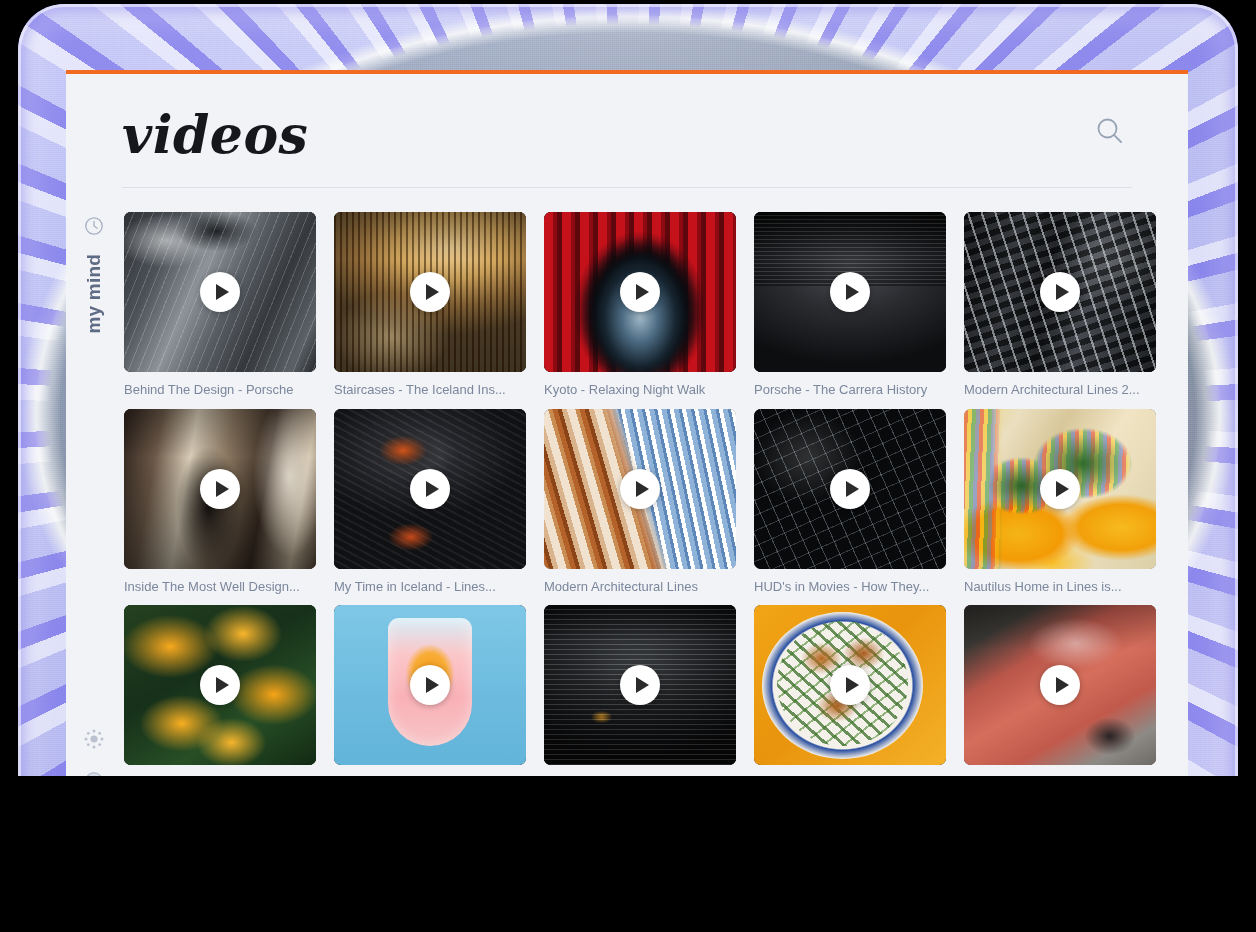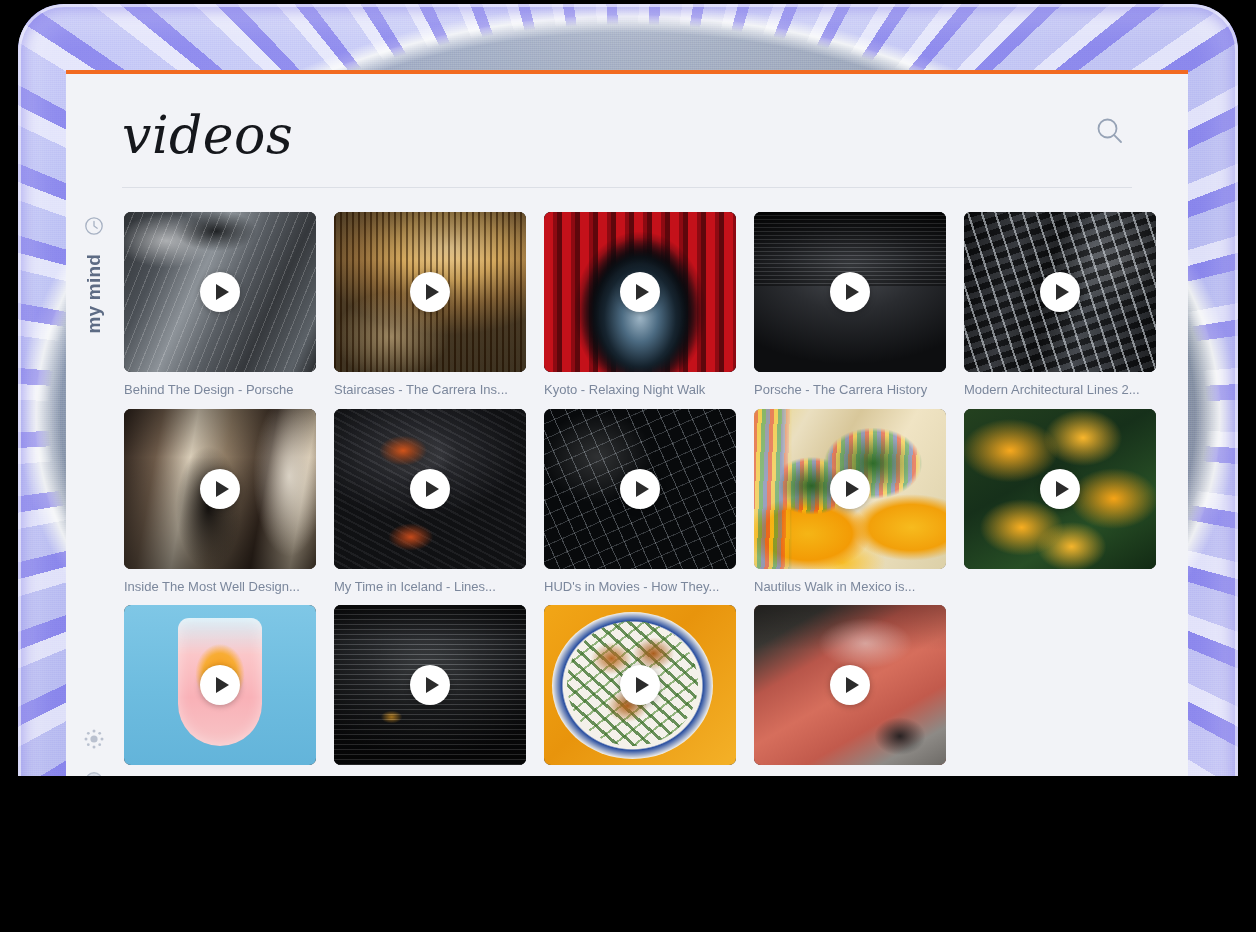--- a/index.html
+++ b/index.html
@@ -78,21 +78,21 @@
   .app-header {
     position: relative;
     height: 114px;
     padding: 0 56px 0 56px;
     display: flex; align-items: center; justify-content: space-between;
   }
   .brand-title {
     font-family: "DejaVu Serif", "Liberation Serif", serif;
     font-style: italic;
     font-size: 52px;
-    font-weight: 400;
+    font-weight: 700;
     color: #15171c;
     letter-spacing: .5px;
     line-height: 1;
     margin-top: 8px;
   }
   .search-btn {
     width: 44px; height: 44px;
     display: flex; align-items: center; justify-content: center;
     cursor: pointer;
     background: none; border: none;
@@ -482,21 +482,21 @@
           </div>
           <div class="card-title">Behind The Design - Porsche</div>
         </div>
         <div class="card">
           <div class="thumb">
             <div class="art a-staircase"></div>
             <div class="play">
               <i></i>
             </div>
           </div>
-          <div class="card-title">Staircases - The Carrera Ins...</div>
+          <div class="card-title">Staircases - The Iceland Ins...</div>
         </div>
         <div class="card">
           <div class="thumb">
             <div class="art a-kyoto"></div>
             <div class="play">
               <i></i>
             </div>
           </div>
           <div class="card-title">Kyoto - Relaxing Night Walk</div>
         </div>
@@ -531,35 +531,44 @@
           <div class="thumb">
             <div class="art a-iceland"></div>
             <div class="play">
               <i></i>
             </div>
           </div>
           <div class="card-title">My Time in Iceland - Lines...</div>
         </div>
         <div class="card">
           <div class="thumb">
+            <div class="art a-modern-lines"></div>
+            <div class="play">
+              <i></i>
+            </div>
+          </div>
+          <div class="card-title">Modern Architectural Lines</div>
+        </div>
+        <div class="card">
+          <div class="thumb">
             <div class="art a-hud"></div>
             <div class="play">
               <i></i>
             </div>
           </div>
           <div class="card-title">HUD's in Movies - How They...</div>
         </div>
         <div class="card">
           <div class="thumb">
             <div class="art a-nautilus"></div>
             <div class="play">
               <i></i>
             </div>
           </div>
-          <div class="card-title">Nautilus Walk in Mexico is...</div>
+          <div class="card-title">Nautilus Home in Lines is...</div>
         </div>
         <div class="card">
           <div class="thumb">
             <div class="art a-flowers"></div>
             <div class="play">
               <i></i>
             </div>
           </div>
           <div class="card-title"></div>
         </div>

